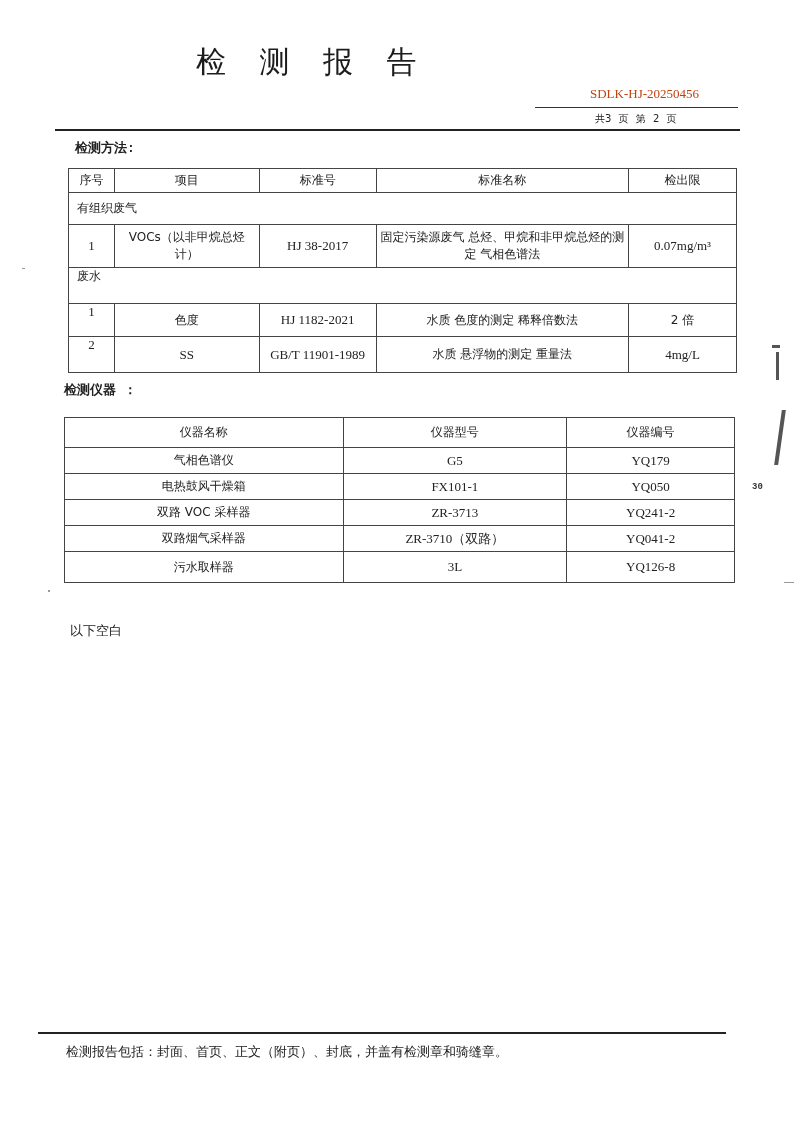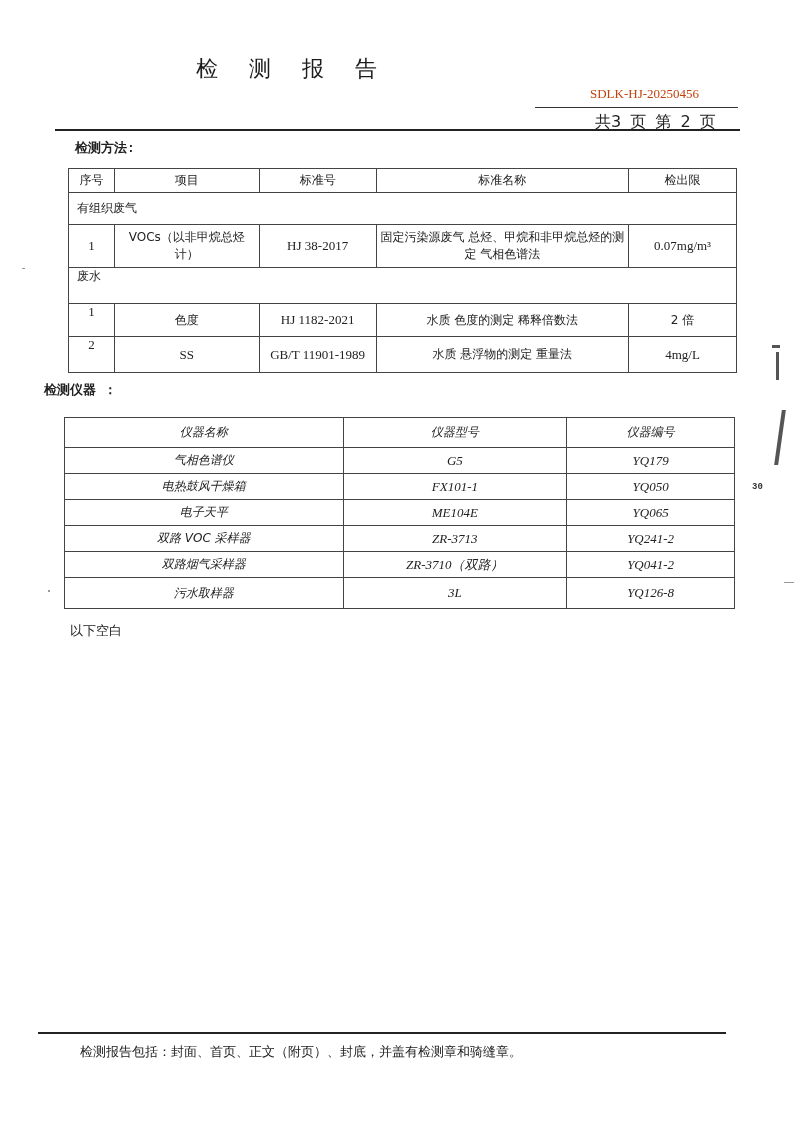--- a/index.html
+++ b/index.html
@@ -1,41 +1,41 @@
 <!DOCTYPE html>
 <html><head>
 <meta charset="utf-8">
 <style>
   html, body { margin: 0; padding: 0; background: #ffffff; }
   body { width: 795px; height: 1123px; position: relative; overflow: hidden;
          font-family: "DejaVu Serif", "Liberation Serif", serif; color: #1a1a1a; }
-  .title { position: absolute; left: 196px; top: 54px; font-size: 22px; letter-spacing: 12px;
+  .title { position: absolute; left: 196px; top: 42px; font-size: 30px; letter-spacing: 12px;
            font-family: "DejaVu Sans", sans-serif; color: #1c1c1c; }
   .report-no { position: absolute; left: 590px; top: 86px; font-size: 13px;
                font-family: "Liberation Serif", serif; color: #c2410c; }
   .line1 { position: absolute; left: 535px; top: 107px; width: 203px; height: 1px; background: #333; }
-  .page-info { position: absolute; left: 595px; top: 112px; font-size: 16px;
+  .page-info { position: absolute; left: 595px; top: 112px; font-size: 10px;
                font-family: "DejaVu Sans", sans-serif; color: #222; word-spacing: 4px; }
   .line2 { position: absolute; left: 55px; top: 129px; width: 685px; height: 2px; background: #222; }
   .section-label { position: absolute; font-size: 13px; font-weight: bold;
                    font-family: Liberation Mono, monospace; color: #222; }
   table { border-collapse: collapse; position: absolute; font-size: 12px;
           font-family: "DejaVu Sans", sans-serif; color: #222; }
   td { border: 1px solid #444; text-align: center; padding: 0 3px; }
   .methods { left: 68px; top: 168px; width: 669px; }
   .methods td.group { text-align: left; padding-left: 8px; }
   .methods .num { font-family: "Liberation Serif", serif; font-size: 13px; }
-  .equip { left: 64px; top: 417px; width: 671px; font-style: italic; }
+  .equip { left: 64px; top: 417px; width: 671px; }
   .equip td { font-size: 12px; }
   .equip .lat { font-family: "Liberation Serif", serif; font-size: 13px; }
   .blank-note { position: absolute; left: 70px; top: 622px; font-size: 13px;
                 font-family: "DejaVu Sans", sans-serif; color: #222; }
   .footer-line { position: absolute; left: 38px; top: 1032px; width: 688px; height: 2px; background: #222; }
   .footer-note { position: absolute; left: 66px; top: 1043px; font-size: 13px;
-                 font-family: "DejaVu Sans", sans-serif; color: #222; margin-left: 14px; }
+                 font-family: "DejaVu Sans", sans-serif; color: #222; }
   .seam { position: absolute; left: 772px; width: 12px; background: #555; }
   .seam-text { position: absolute; left: 752px; top: 482px; font-size: 9px; font-weight: bold; color: #333;
                font-family: Liberation Mono, monospace; }
   .mark { position: absolute; background: #999; }
 </style>
 </head>
 <body>
 
 <div class="title">检 测 报 告</div>
 <div class="report-no">SDLK-HJ-20250456</div>
@@ -84,21 +84,21 @@
   <tr style="height:36px">
     <td class="num" style="vertical-align:top;">2</td>
     <td class="num">SS</td>
     <td class="num">GB/T 11901-1989</td>
     <td>水质 悬浮物的测定 重量法</td>
     <td class="num">4mg/L</td>
   </tr>
 </tbody>
   </table>
 
-<div class="section-label" style="left:44px; top:381px;">检测仪器 ：</div>
+<div class="section-label" style="left:64px; top:381px;">检测仪器 ：</div>
 
 <table class="equip">
   <colgroup>
     <col style="width:279px">
       <col style="width:224px">
       <col style="width:168px">
   </colgroup>
   <tbody>
       <tr style="height:30px">
     <td>仪器名称</td>
@@ -107,25 +107,20 @@
   </tr>
   <tr style="height:26px">
     <td>气相色谱仪</td>
     <td class="lat">G5</td>
     <td class="lat">YQ179</td>
   </tr>
   <tr style="height:26px">
     <td>电热鼓风干燥箱</td>
     <td class="lat">FX101-1</td>
     <td class="lat">YQ050</td>
-  </tr>
-  <tr style="height:26px">
-    <td>电子天平</td>
-    <td class="lat">ME104E</td>
-    <td class="lat">YQ065</td>
   </tr>
   <tr style="height:26px">
     <td>双路 VOC 采样器</td>
     <td class="lat">ZR-3713</td>
     <td class="lat">YQ241-2</td>
   </tr>
   <tr style="height:26px">
     <td>双路烟气采样器</td>
     <td class="lat">ZR-3710（双路）</td>
     <td class="lat">YQ041-2</td>

